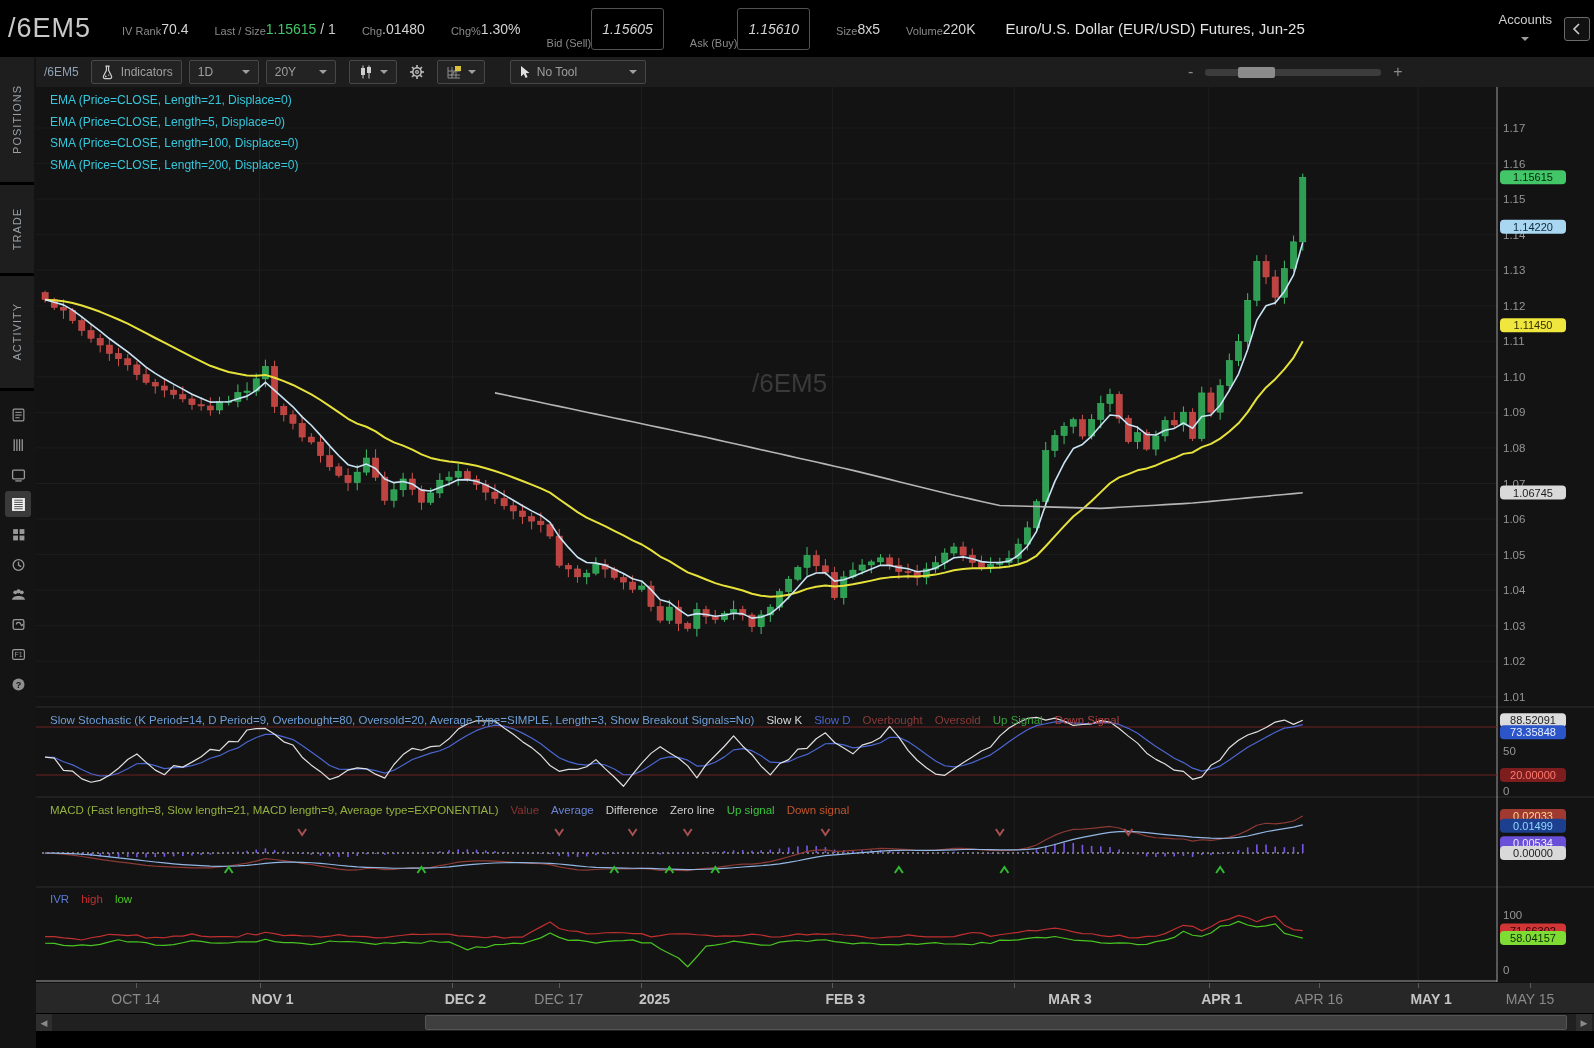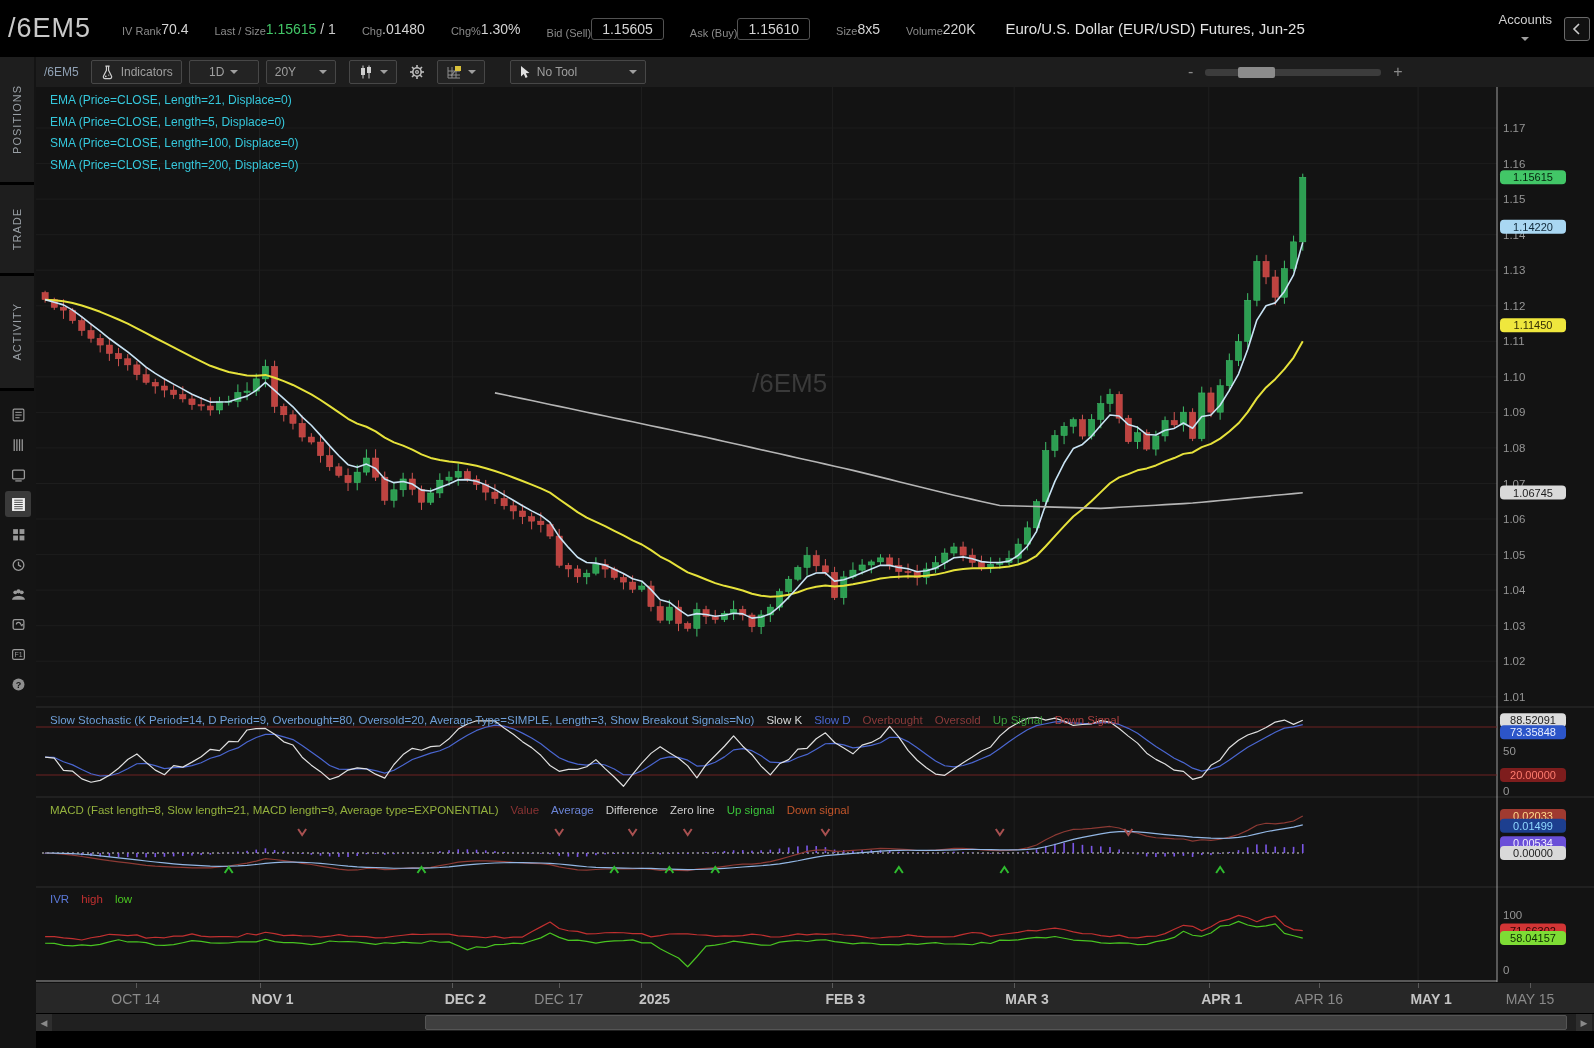--- a/index.html
+++ b/index.html
@@ -7,21 +7,21 @@
        font-family:"Liberation Sans",sans-serif;-webkit-font-smoothing:antialiased;}
 
   
   .header{position:absolute;left:0;top:0;width:1594px;height:57px;background:#000;
           display:flex;align-items:center;}
   .hsymbol{font-size:27px;color:#c9c9c9;margin:0 18px 0 8px;letter-spacing:1px;}
   .hfield{display:flex;align-items:flex-end;margin:0 13px;}
   .hfield .hlabel{font-size:11px;color:#8a8a8a;line-height:14px;}
   .hfield .hval{font-size:14px;color:#d4d4d4;line-height:18px;white-space:nowrap;}
   .green{color:#42c667;} .red{color:#e04343;}
-  .boxed{border:1px solid #525252;border-radius:3px;padding:1px 10px;margin-top:1px;}
+  .boxed{border:1px solid #525252;border-radius:3px;padding:11px 10px;margin-top:1px;font-style:italic;}
   .htitle{font-size:15px;color:#e3e3e3;margin-left:14px;white-space:nowrap;}
   .haccounts{margin-left:auto;display:flex;align-items:center;color:#cfcfcf;font-size:13px;gap:6px;flex-direction:column;}
   .caret{width:0;height:0;border:4px solid transparent;border-top-color:#9f9f9f;display:inline-block;margin-top:4px;}
   .collapse-btn{width:24px;height:22px;border:1px solid #6a6a6a;border-radius:3px;margin:0 4px 0 12px;
           display:flex;align-items:center;justify-content:center;background:#111;}
 
   
   .sidebar{position:absolute;left:0;top:57px;width:36px;height:991px;background:#141414;}
   .vtab{width:34px;background:#1e1e1e;border-bottom:3px solid #000;color:#9aa0a6;
         font-size:11px;letter-spacing:1px;display:flex;align-items:center;justify-content:center;}
@@ -210,21 +210,21 @@
 
   <span class="tbtn">
     <svg width="15" height="15" viewBox="0 0 14 14">
       <path d="M5 1h4 M6 1.5v3.5L3.2 10.5a1.6 1.6 0 001.5 2.2h4.6a1.6 1.6 0 001.5-2.2L8 5V1.5" fill="none" stroke="#cfcfcf" stroke-width="1.1"></path>
       <circle cx="5.4" cy="10.6" r="0.8" fill="#cfcfcf"></circle>
         <circle cx="8.2" cy="9.4" r="0.6" fill="#cfcfcf"></circle>
     </svg>
     <span>Indicators</span>
   </span>
 
-  <span class="tbtn" style="width:52px;justify-content:center">
+  <span class="tbtn" style="width:52px;justify-content:space-between">
     <span>1D</span>
     <span class="caret"></span>
   </span>
 
   <span class="tbtn" style="width:52px;justify-content:space-between">
     <span>20Y</span>
     <span class="caret"></span>
   </span>
 
   <span class="tbtn" style="margin-left:6px">
@@ -832,21 +832,21 @@
     <div class="time-label major" style="left: 223.566px;">NOV 1</div>
     <div class="time-tick" style="left: 416.346px;"></div>
     <div class="time-label major" style="left: 416.346px;">DEC 2</div>
     <div class="time-tick" style="left: 522.834px;"></div>
     <div class="time-label minor" style="left: 522.834px;">DEC 17</div>
     <div class="time-tick" style="left: 605.454px;"></div>
     <div class="time-label major" style="left: 605.454px;">2025</div>
     <div class="time-tick" style="left: 796.398px;"></div>
     <div class="time-label major" style="left: 796.398px;">FEB 3</div>
     <div class="time-tick" style="left: 978.162px;"></div>
-    <div class="time-label major" style="left: 978px;">MAR 3</div>
+    <div class="time-label major" style="left: 1021px;">MAR 3</div>
     <div class="time-tick" style="left: 1172.78px;"></div>
     <div class="time-label major" style="left: 1172.78px;">APR 1</div>
     <div class="time-tick" style="left: 1282.94px;"></div>
     <div class="time-label minor" style="left: 1282.94px;">APR 16</div>
     <div class="time-tick" style="left: 1382.08px;"></div>
     <div class="time-label major" style="left: 1382.08px;">MAY 1</div>
     <div class="time-tick" style="left: 1494.08px;"></div>
     <div class="time-label minor" style="left: 1494.08px;">MAY 15</div>
   </div>
 

